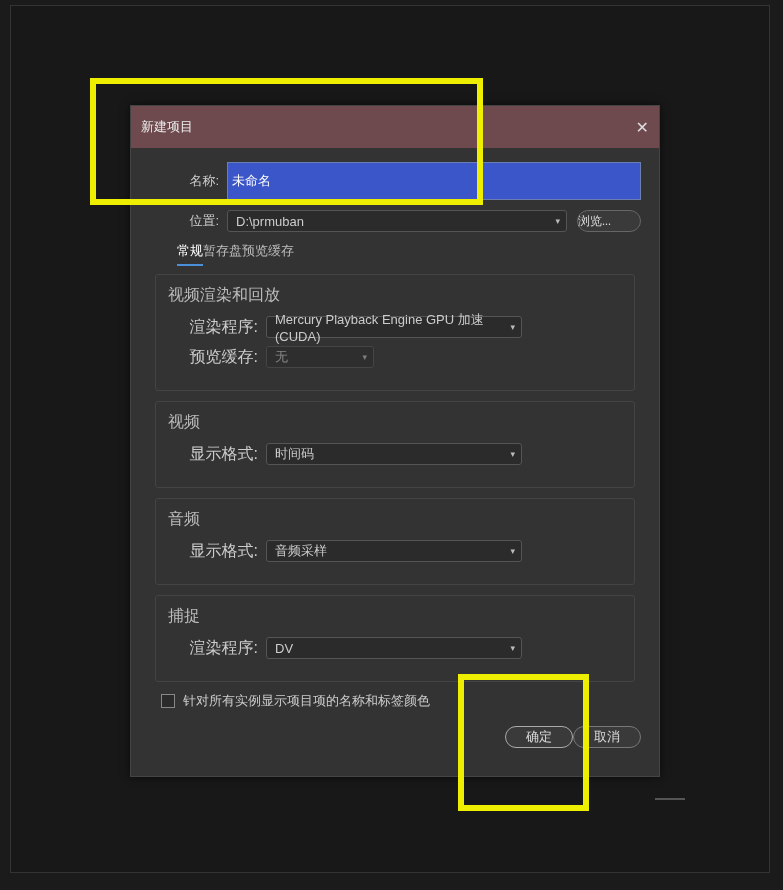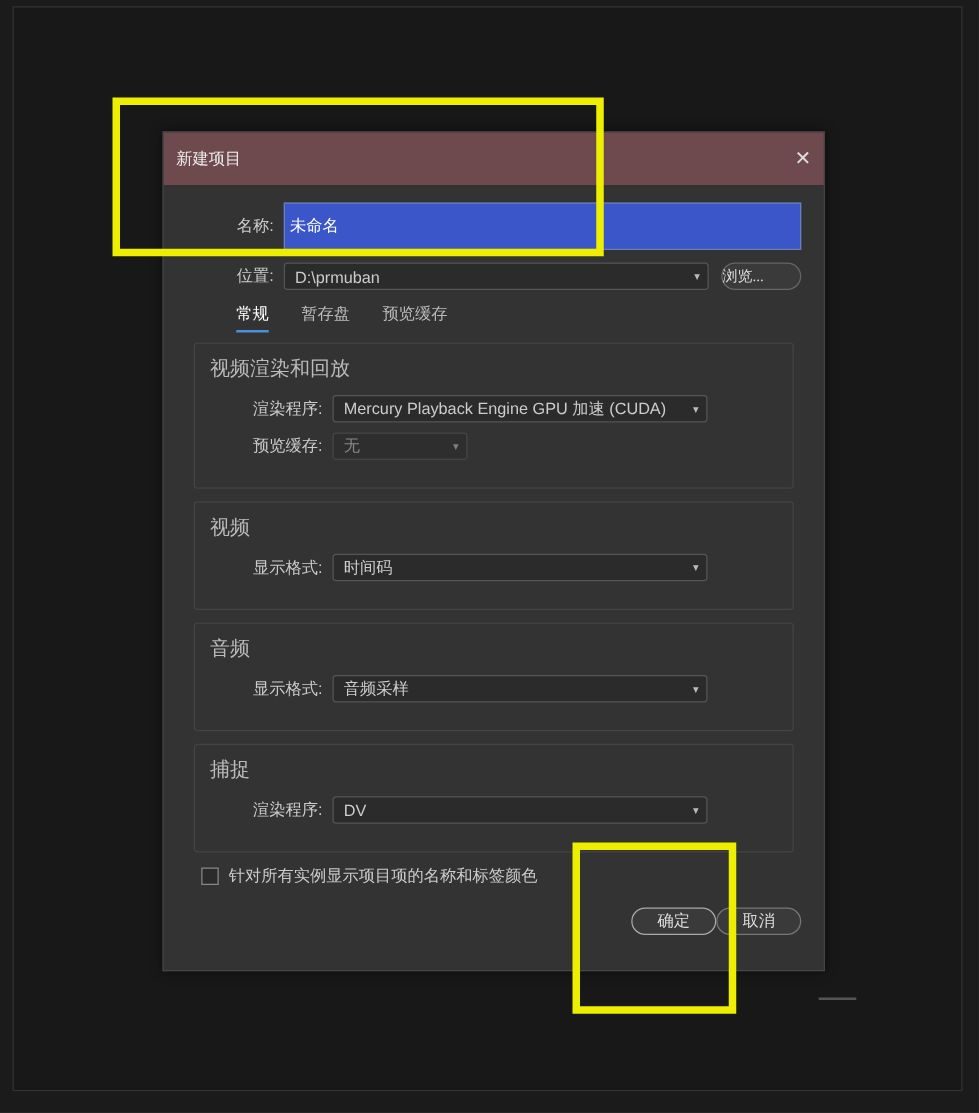--- a/index.html
+++ b/index.html
@@ -72,34 +72,34 @@
     height:22px; width:64px;
     border:1px solid #666;
     border-radius:11px;
     background:#3a3a3a;
     color:#ddd;
     font-size:12px;
     display:flex; align-items:center; justify-content:flex-start;
     cursor:pointer;
     font-family:Liberation Serif, serif;
   }
-  .tabs { display:flex; gap:26px; margin: 10px 0 6px 40px; font-size:13px;}
+  .tabs { display:flex; margin: 10px 0 6px 28px; font-size:13px;}
   .tab { color:#bbb; padding-bottom:4px; cursor:pointer;}
   .tab.active { color:#fff; border-bottom:2px solid #4a90d9; }
   .panel {
     margin: 8px 6px 10px 6px;
     padding: 10px 12px 14px 12px;
     border:1px solid #444;
     border-radius:3px;
     background:#333;
   }
   .panel-title { color:#bbb; margin-bottom:10px; font-size:16px;}
   .field-row { display:flex; align-items:center; margin-bottom:8px; }
-  .field-label { width:90px; text-align:right; color:#ccc; margin-right:8px; font-size:13px;}
-  .drop-w1 { width:300px; }
+  .field-label { width:90px; text-align:right; color:#ccc; margin-right:8px; font-size:16px;}
+  .drop-w1 { width:256px; }
   .drop-w2 { width:108px; }
   .drop-disabled { opacity:.55; }
   .check-row { display:flex; align-items:center; margin:10px 0 0 12px; color:#ccc;}
   .checkbox {
     width:14px; height:14px; border:1px solid #888; background:#2b2b2b;
     margin-right:8px;
   }
   .footer {
     position:absolute; bottom:28px; right:18px;
     display:flex; 

